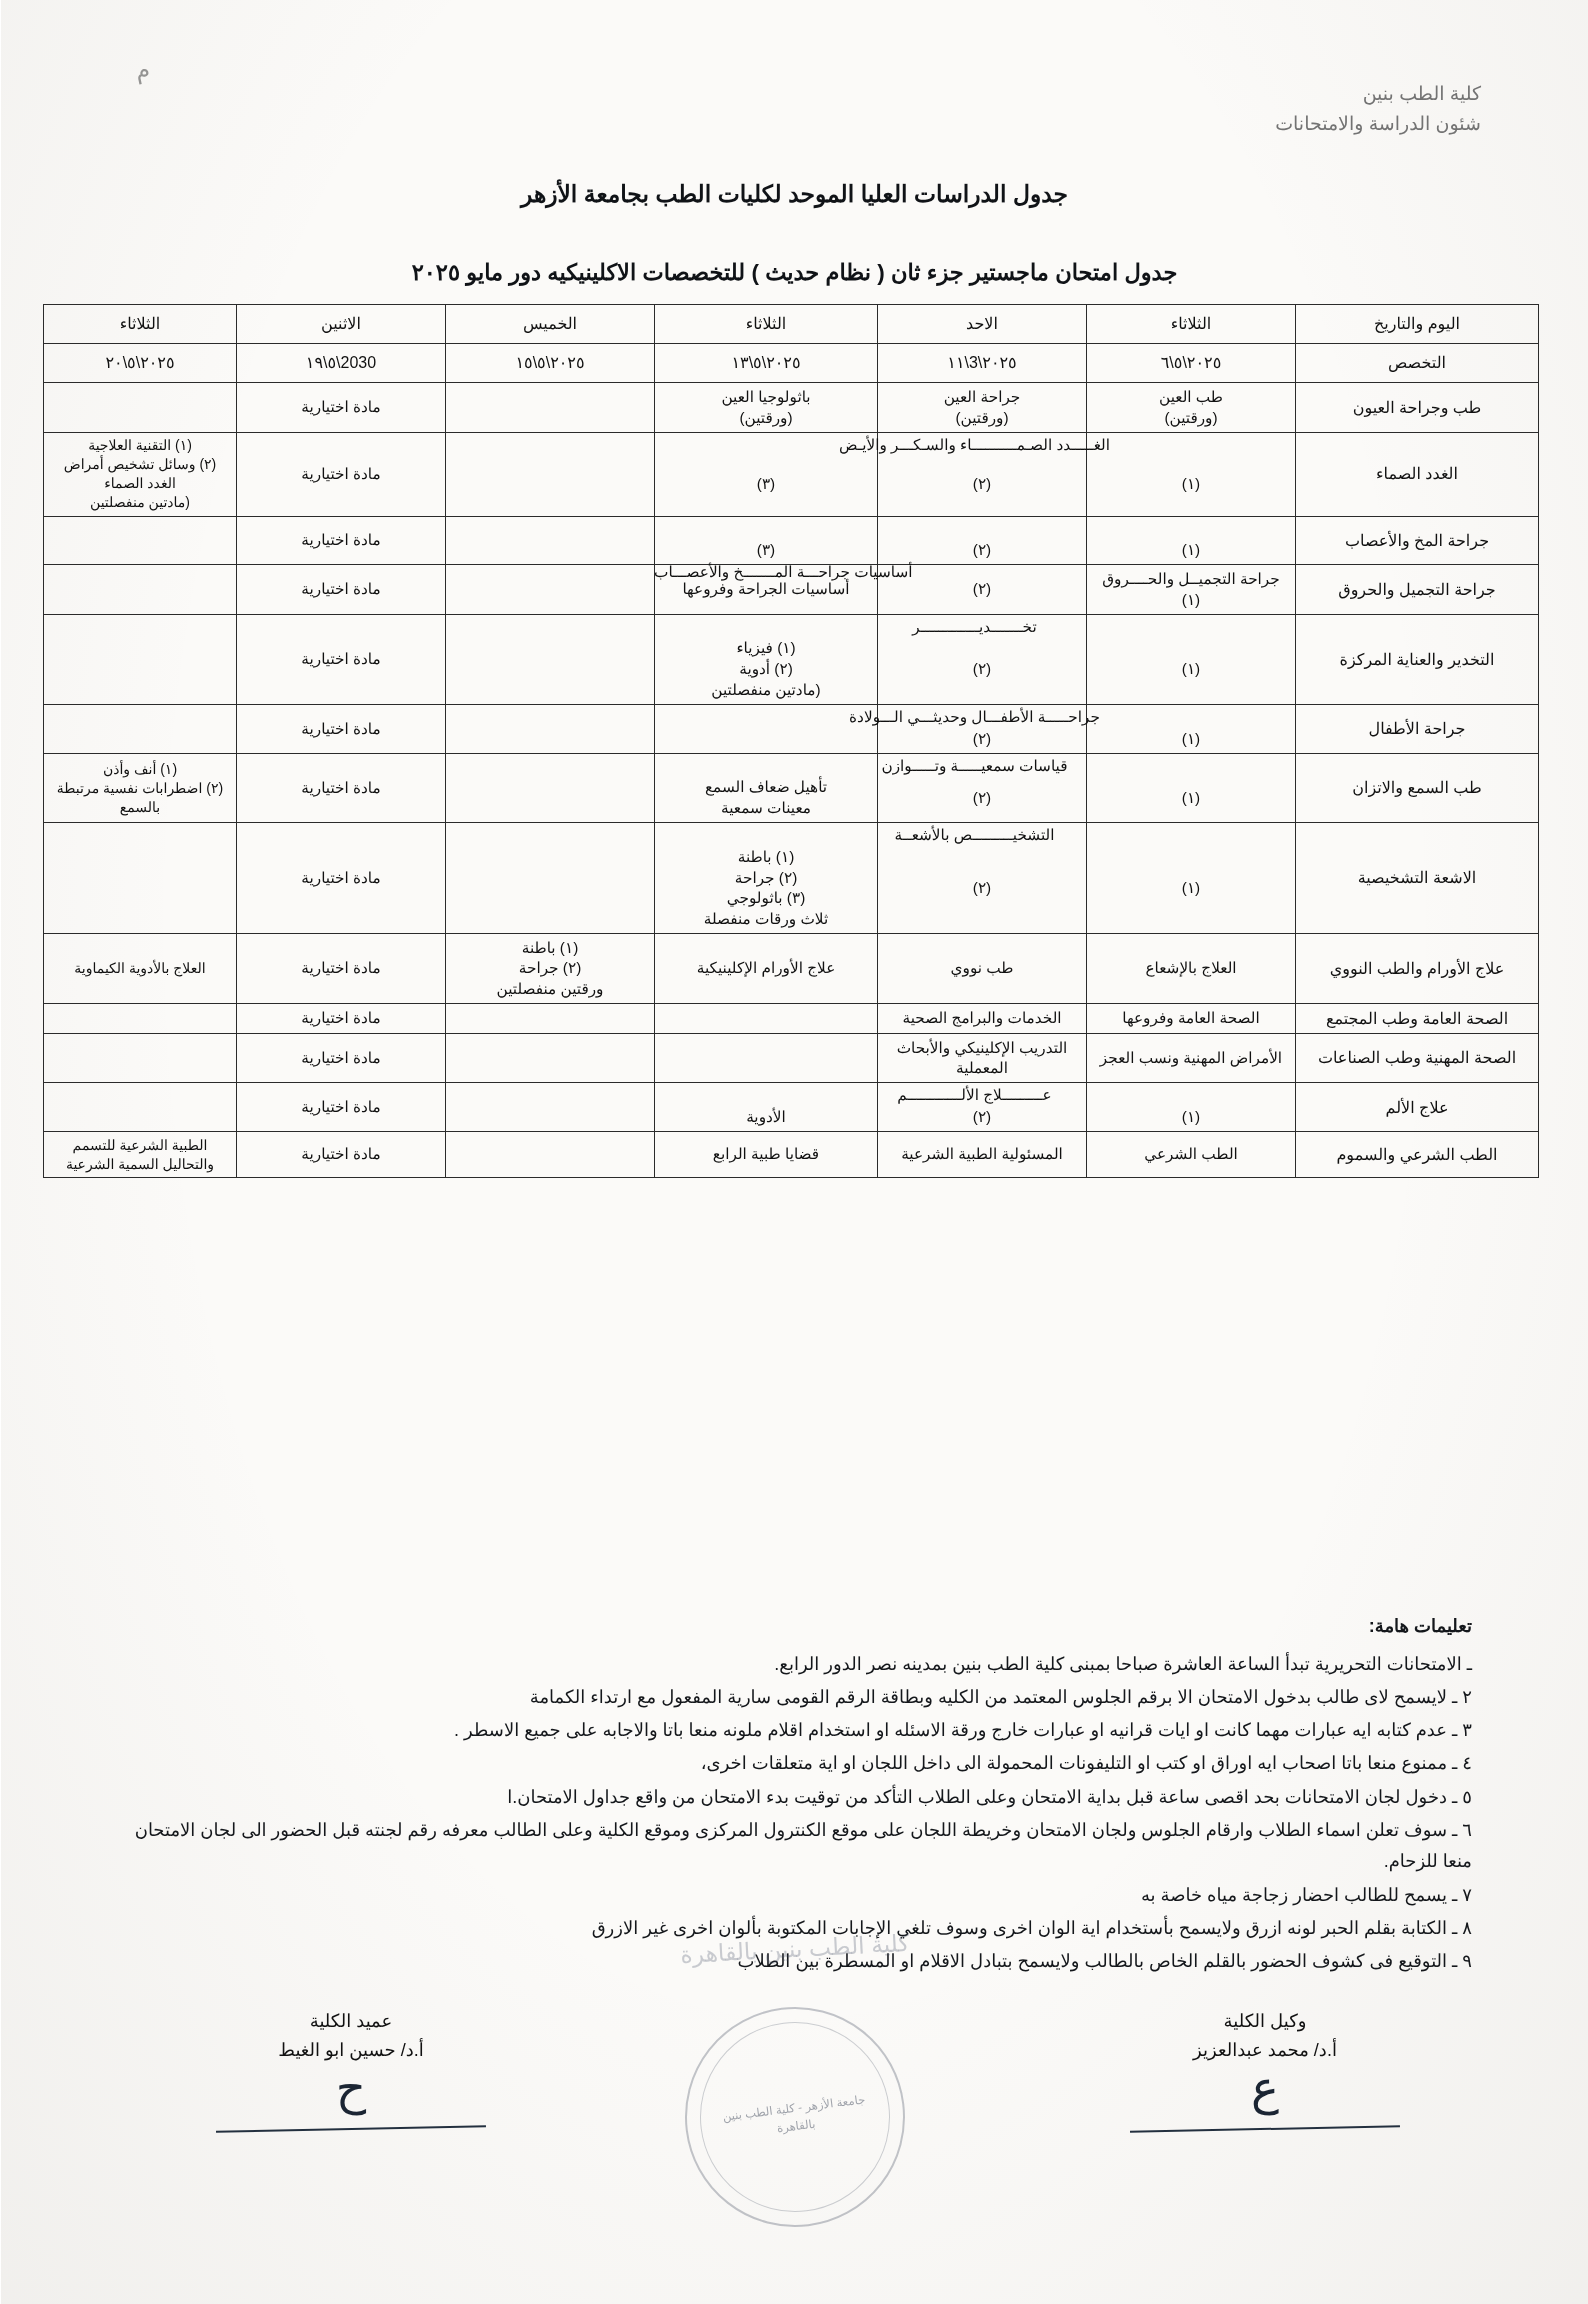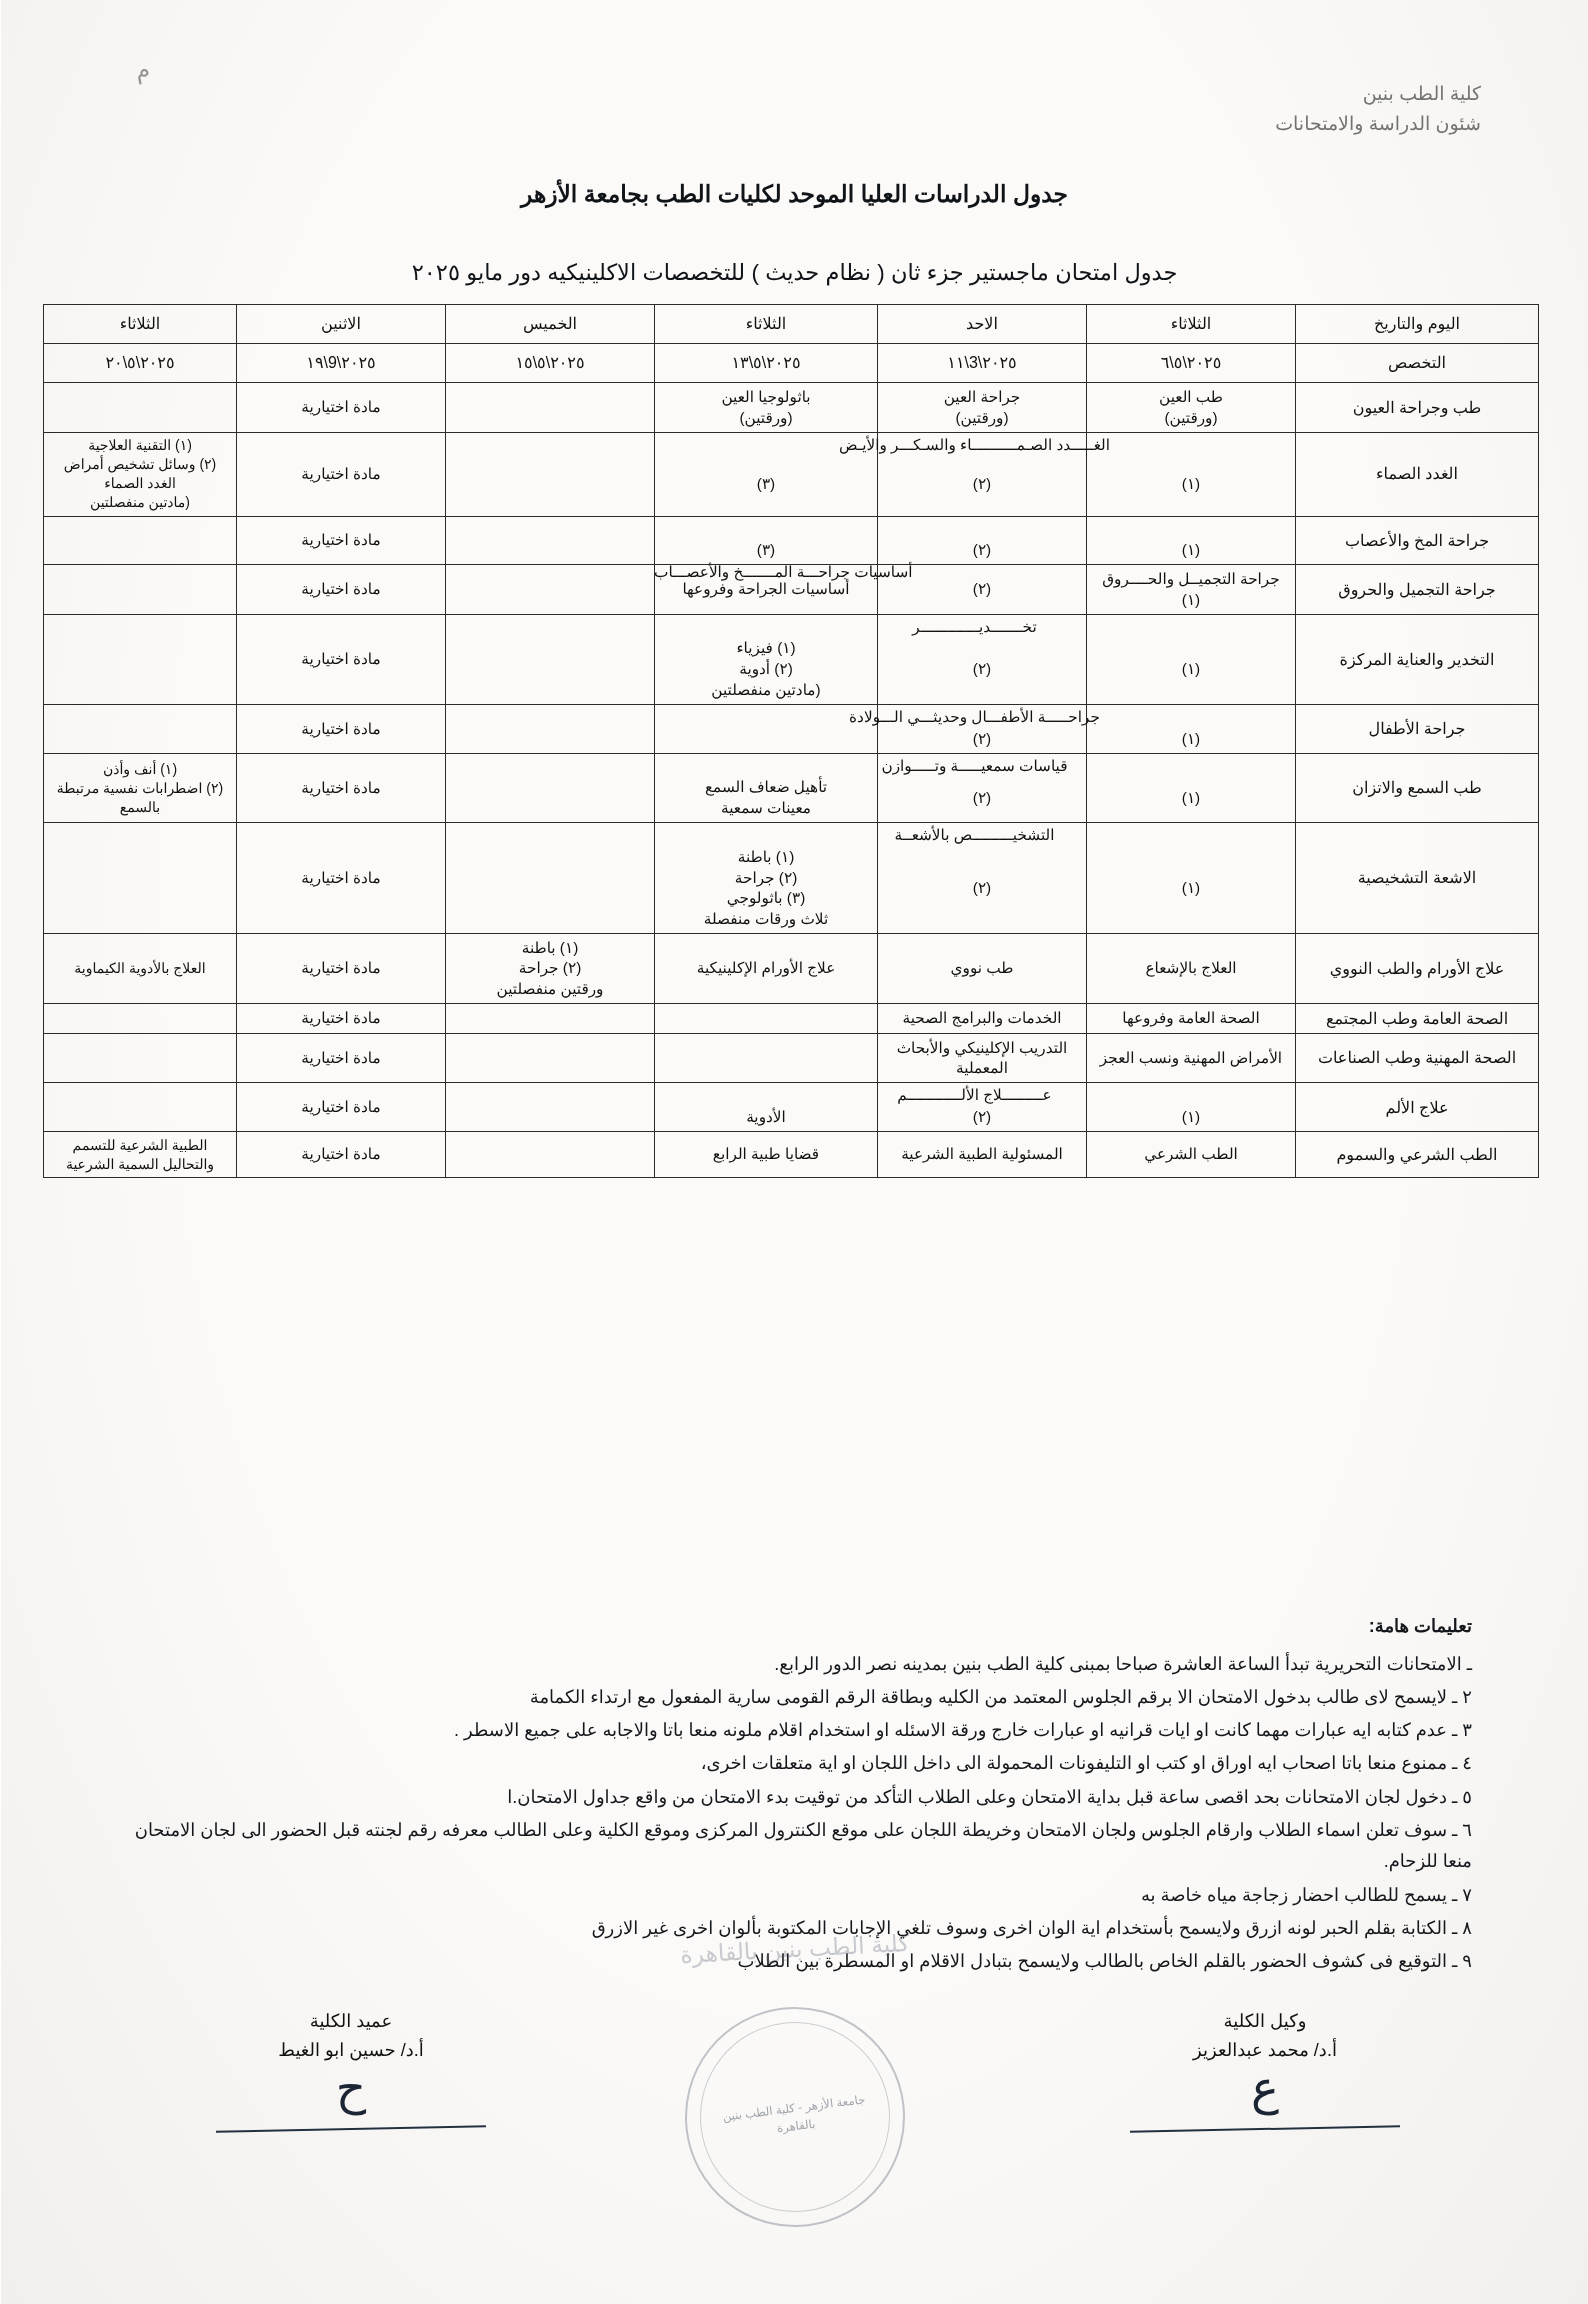--- a/index.html
+++ b/index.html
@@ -49,21 +49,21 @@
     font-family: "Liberation Sans", sans-serif;
     color: #101317;
   }
   .title-sub {
     position: absolute;
     top: 259px;
     left: 0;
     right: 0;
     text-align: center;
     font-size: 22.5px;
-    font-weight: normal;
+    font-weight: bold;
     font-family: "Liberation Sans", sans-serif;
     color: #101317;
   }
   table.sched {
     position: absolute;
     top: 304px;
     right: 50px;
     width: 1494px;
     border-collapse: collapse;
     table-layout: fixed;
@@ -231,21 +231,21 @@
         <th>الخميس</th>
         <th>الاثنين</th>
         <th>الثلاثاء</th>
       </tr>
       <tr>
         <th>التخصص</th>
         <th class="spaced">٢٠٢٥\٥\٦</th>
         <th class="spaced">٢٠٢٥\3\١١</th>
         <th class="spaced">٢٠٢٥\٥\١٣</th>
         <th class="spaced">٢٠٢٥\٥\١٥</th>
-        <th class="spaced">٢٠٢٥\9\١٩</th>
+        <th class="spaced">2030\٥\١٩</th>
         <th class="spaced">٢٠٢٥\٥\٢٠</th>
       </tr>
     </thead>
     <tbody id="sched-body">
         <tr>
           <td class="subject-name">طب وجراحة العيون</td>
           <td>طب العين<br>(ورقتين)</td>
           <td>جراحة العين<br>(ورقتين)</td>
           <td>باثولوجيا العين<br>(ورقتين)</td>
           <td></td>

